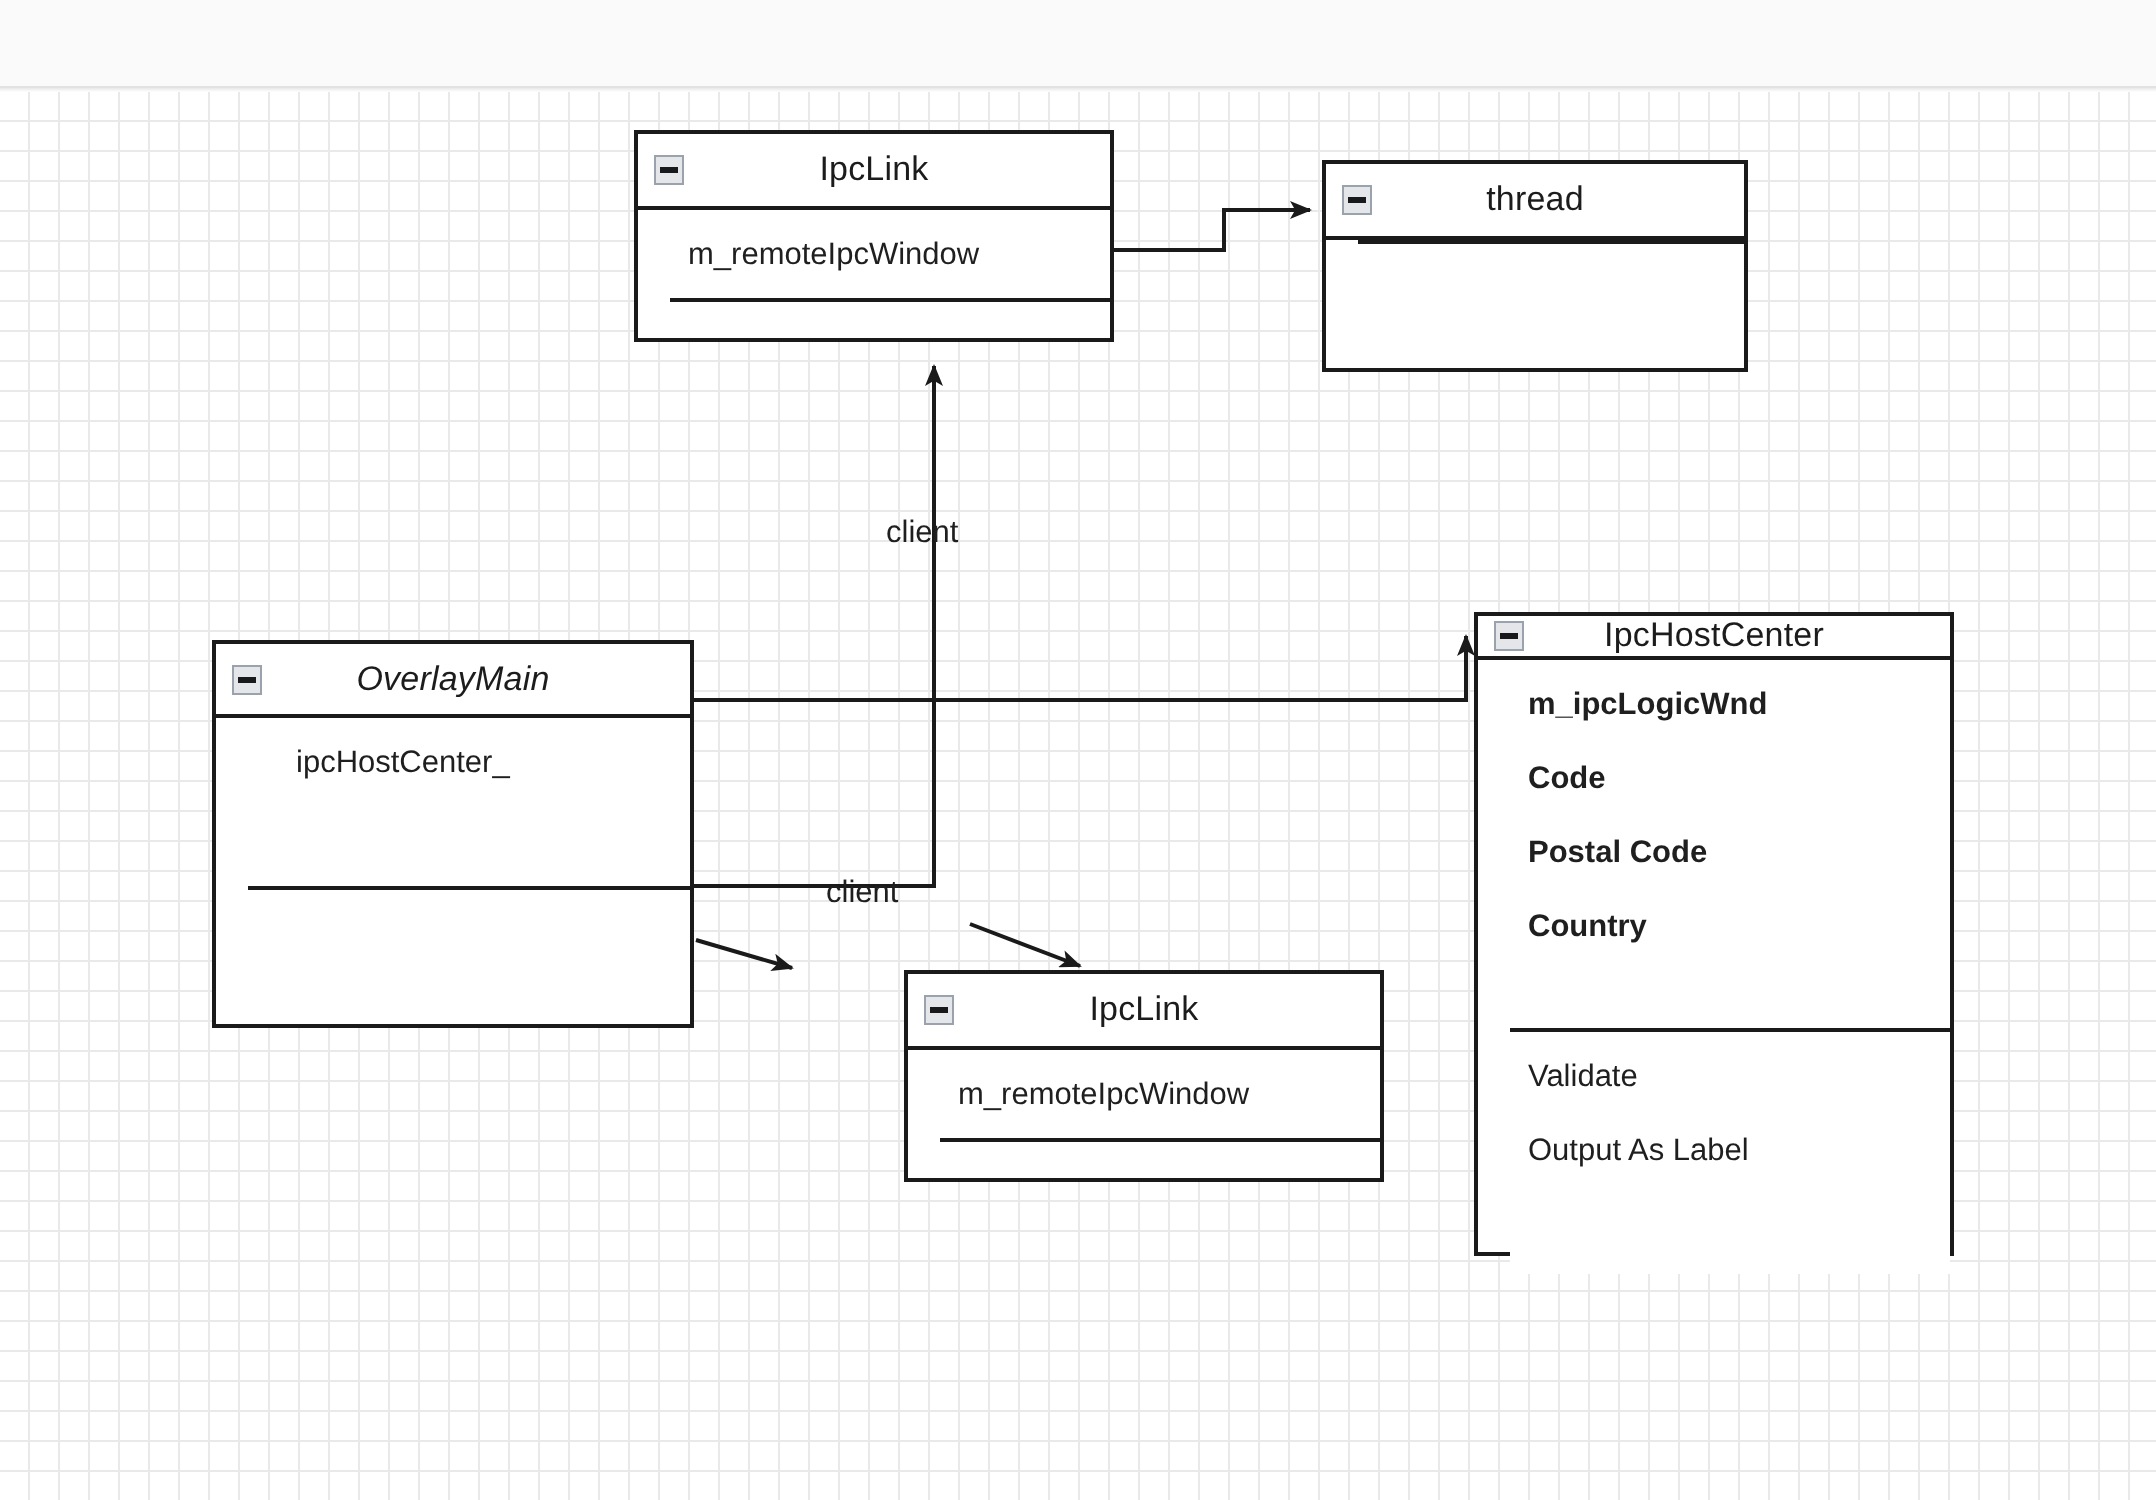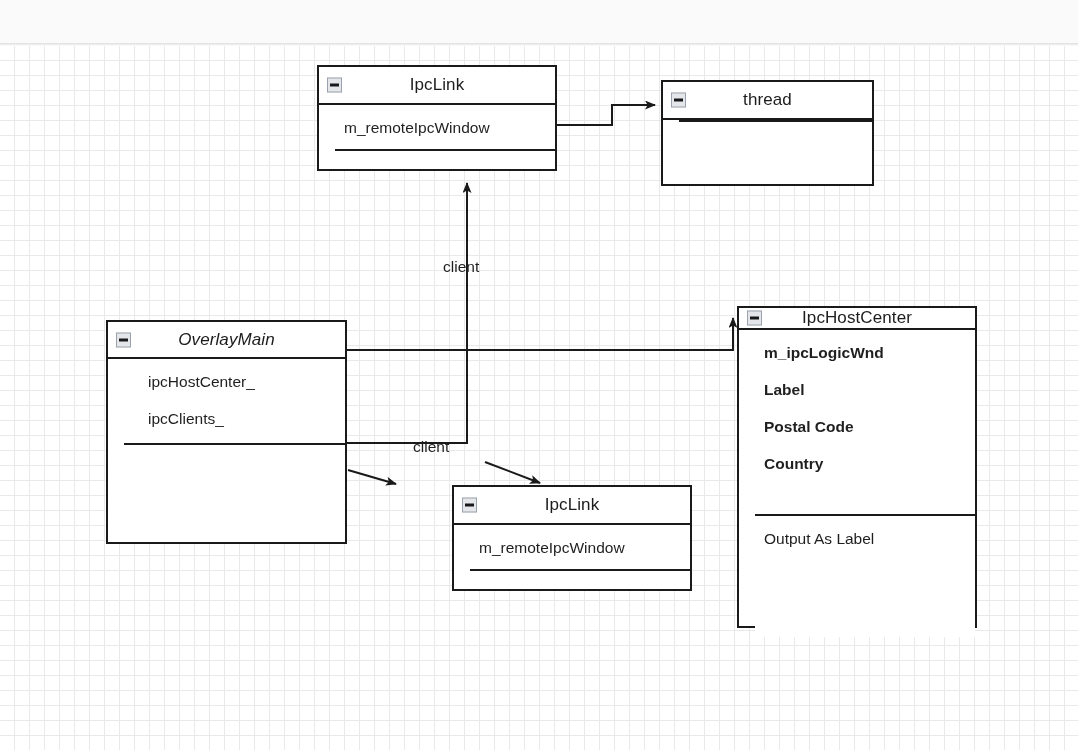--- a/index.html
+++ b/index.html
@@ -201,48 +201,48 @@
     <div class="uml-box" style="left:661px; top:34px; width:213px; height:106px;">
       <div class="uml-header" style="height:38px;">
         <span class="collapse-icon">
             <i></i>
           </span>
         <span class="uml-title">thread</span>
       </div>
       <div class="uml-section divided empty"></div>
     </div>
 
-    <div class="uml-box" style="left:106px; top:274px; width:241px; height:224px;">
+    <div class="uml-box" style="left:106px; top:274px; width:241px; height:194px;">
       <div class="uml-header" style="height:37px;">
         <span class="collapse-icon">
             <i></i>
           </span>
         <span class="uml-title italic">OverlayMain</span>
       </div>
       <div class="uml-section" style="height:84px;padding-left:24px;">
         <div class="uml-row">ipcHostCenter_</div>
-        <div class="uml-row">ipcClients_</div>
       </div>
       <div class="uml-section divided empty"></div>
     </div>
 
     <div class="uml-box" style="left:737px; top:260px; width:240px; height:322px;">
       <div class="uml-header" style="height:39px;align-items:flex-end;">
         <span class="collapse-icon">
             <i></i>
           </span>
         <span class="uml-title">IpcHostCenter</span>
       </div>
       <div class="uml-section" style="height:184px;font-weight:bold;">
         <div class="uml-row">m_ipcLogicWnd</div>
-        <div class="uml-row">Label</div>
+        <div class="uml-row">Code</div>
         <div class="uml-row">Postal Code</div>
         <div class="uml-row">Country</div>
       </div>
       <div class="uml-section divided" style="height:123px;">
+        <div class="uml-row">Validate</div>
         <div class="uml-row">Output As Label</div>
       </div>
     </div>
 
     <div class="uml-box" style="left:452px; top:439px; width:240px; height:106px;">
       <div class="uml-header" style="height:38px;">
         <span class="collapse-icon">
             <i></i>
           </span>
         <span class="uml-title">IpcLink</span>

